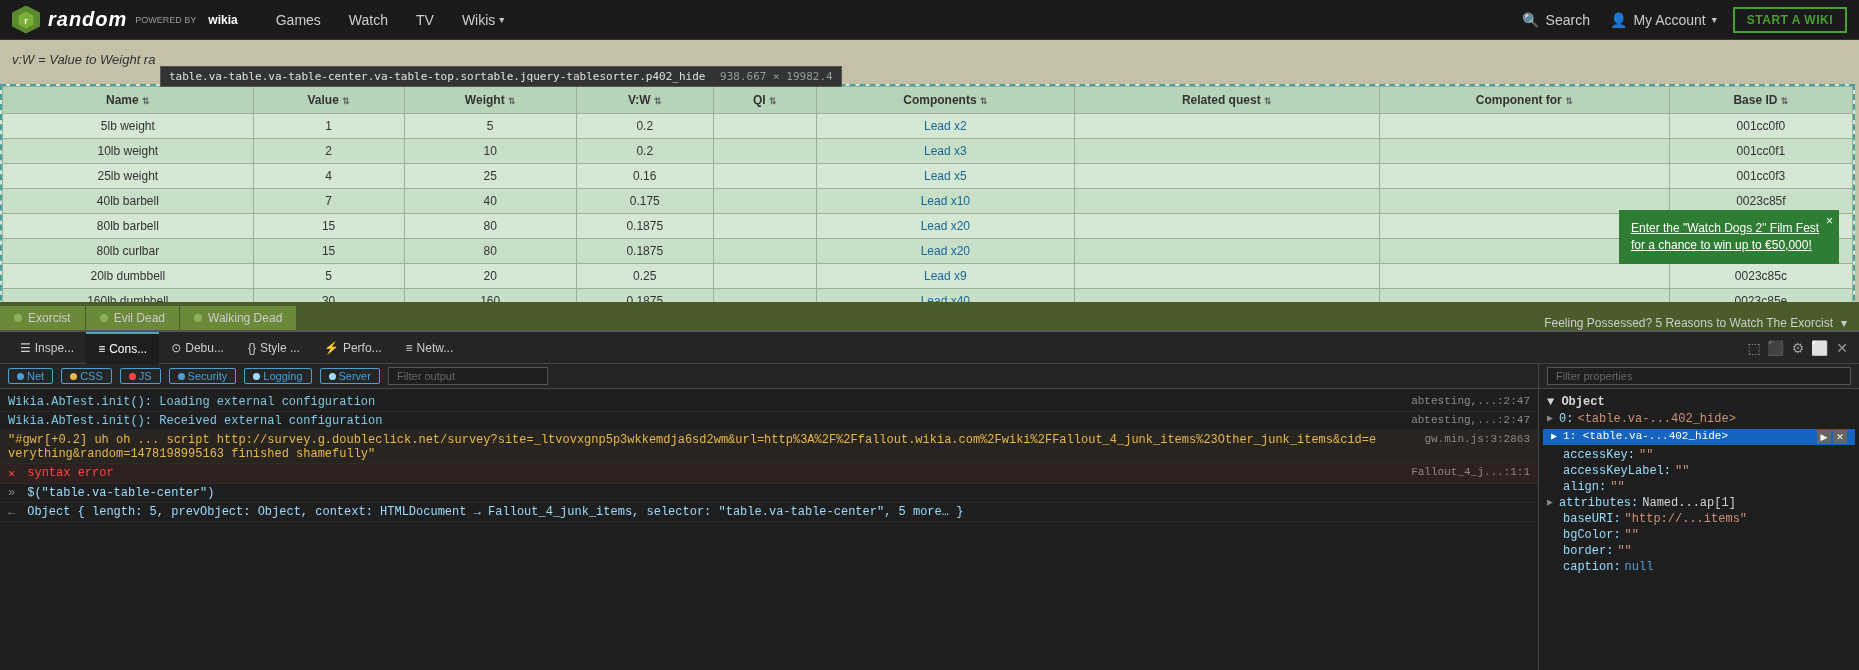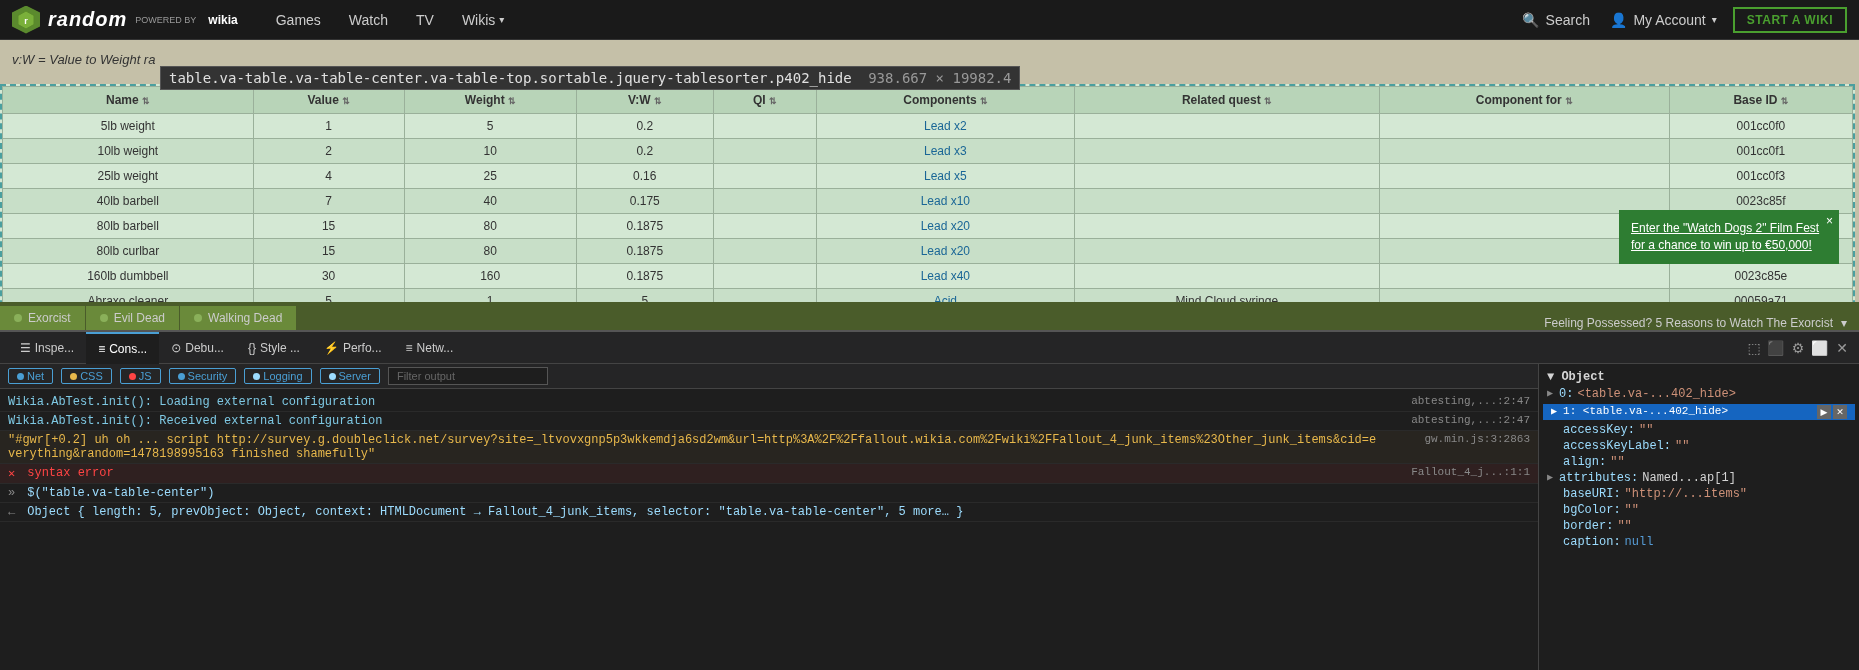--- a/index.html
+++ b/index.html
@@ -92,21 +92,21 @@
     }
 
     
     .element-tooltip {
       position: absolute;
       top: 26px;
       left: 160px;
       background: #333;
       color: #e0e0e0;
       padding: 3px 8px;
-      font-size: 14px;
+      font-size: 11px;
       font-family: monospace;
       z-index: 100;
       white-space: nowrap;
       border: 1px solid #555;
     }
     .tooltip-size {
       color: #999;
       margin-left: 8px;
     }
 
@@ -572,20 +572,31 @@
               <tr>
                 <td>80lb curlbar</td>
                 <td>15</td>
                 <td>80</td>
                 <td>0.1875</td>
                 <td></td>
                 <td><a href="#" class="link-cell">Lead x20</a></td>
                 <td></td>
                 <td></td>
                 <td>0023c860</td>
+              </tr>
+              <tr>
+                <td>20lb dumbbell</td>
+                <td>5</td>
+                <td>20</td>
+                <td>0.25</td>
+                <td></td>
+                <td><a href="#" class="link-cell">Lead x9</a></td>
+                <td></td>
+                <td></td>
+                <td>0023c85c</td>
               </tr>
               <tr>
                 <td>160lb dumbbell</td>
                 <td>30</td>
                 <td>160</td>
                 <td>0.1875</td>
                 <td></td>
                 <td><a href="#" class="link-cell">Lead x40</a></td>
                 <td></td>
                 <td></td>
@@ -724,20 +735,23 @@
             <span class="msg-text">$("table.va-table-center")</span>
           </div>
           <div class="console-msg log">
             <span class="msg-arrow">←</span>
             <span class="msg-text">Object { length: 5, prevObject: Object, context: HTMLDocument → Fallout_4_junk_items, selector: "table.va-table-center", 5 more… }</span>
           </div>
         </div>
       </div>
 
       <div class="properties-panel">
+        <div class="props-filter-bar">
+          <input class="props-filter-input" type="text" placeholder="Filter properties" style="">
+        </div>
         <div class="props-content">
           <div class="prop-section">
             <span>▼</span> Object
           </div>
           <div class="prop-line">
             <span class="prop-expand">▶</span>
             <span class="prop-key">0:</span>
             <span class="prop-val">&lt;table.va-...402_hide&gt;</span>
           </div>
           <div class="prop-line" style="background:#1565c0; margin: 2px 4px;">

